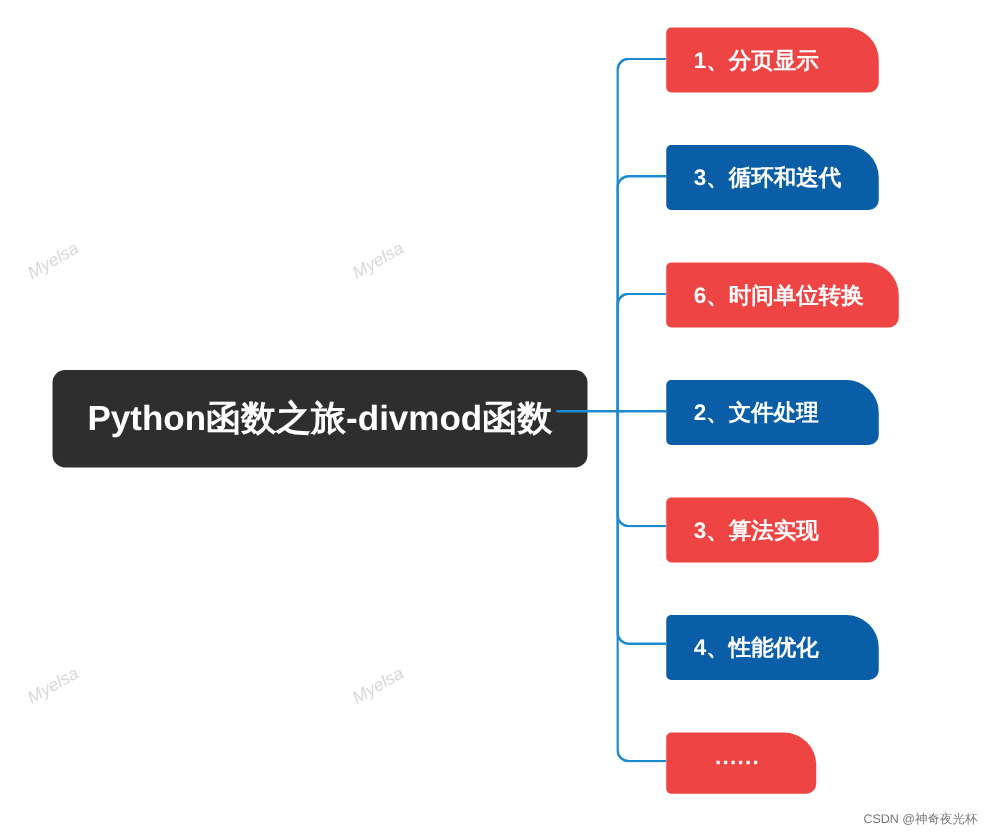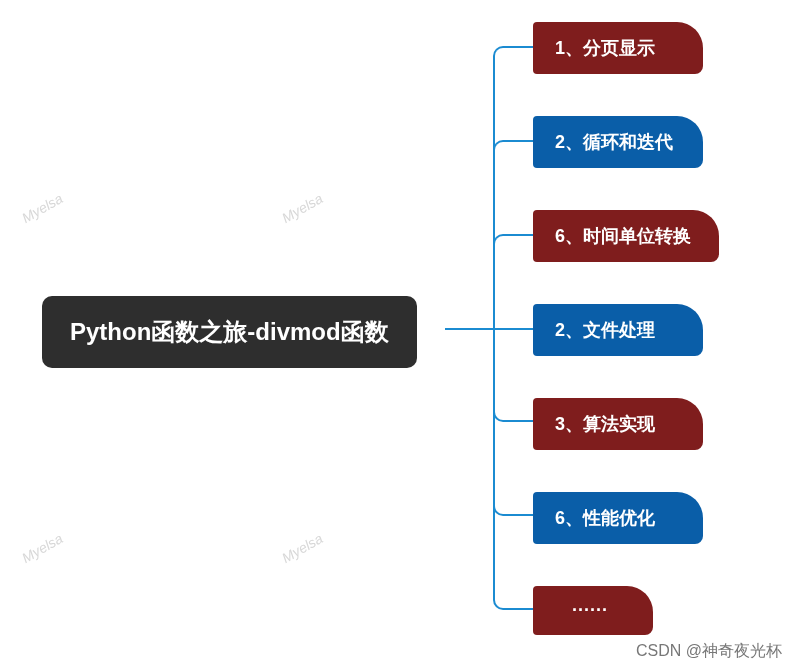--- a/index.html
+++ b/index.html
@@ -20,39 +20,39 @@
       pointer-events: none;
       user-select: none;
     }
     .root-node {
       position: absolute;
       left: 42px;
       top: 296px;
       background: #2e2e2e;
       color: #fff;
       font-weight: bold;
-      font-size: 24px;
+      font-size: 28px;
       padding: 20px 28px;
       border-radius: 10px;
       white-space: nowrap;
     }
     .child-node {
       position: absolute;
       padding: 14px 28px 14px 22px;
       font-size: 18px;
       font-weight: bold;
       color: #fff;
       border-top-right-radius: 26px;
       border-bottom-right-radius: 8px;
       border-top-left-radius: 4px;
       border-bottom-left-radius: 4px;
       white-space: nowrap;
       min-width: 170px;
     }
-    .child-node.light { background: #7f1d1d; padding-left: 22px; }
+    .child-node.light { background: #ef4444; padding-left: 22px; }
     .child-node.dark  { background: #0a5ea8; }
     .connector {
       position: absolute;
       border-left: 2px solid #1b8bd1;
       border-bottom: 2px solid #1b8bd1;
       border-bottom-left-radius: 10px;
     }
     .connector.up {
       border-bottom: none;
       border-top: 2px solid #1b8bd1;
@@ -61,21 +61,21 @@
     }
     .stem {
       position: absolute;
       height: 2px;
       background: #1b8bd1;
     }
     .attribution {
       position: absolute;
       right: 10px;
       bottom: 6px;
-      font-size: 16px;
+      font-size: 10px;
       color: #777;
       text-align: right;
     }
   </style>
 </head>
 <body>
 
 <div class="watermark" style="left:20px; top:200px;">Myelsa</div>
 <div class="watermark" style="left:280px; top:200px;">Myelsa</div>
 <div class="watermark" style="left:20px; top:540px;">Myelsa</div>
@@ -98,31 +98,31 @@
 <div class="connector" style="left:493px; top:328px; width:40px; height:94px;"></div>
 
 <div class="connector" style="left:493px; top:328px; width:40px; height:188px;"></div>
 
 <div class="connector" style="left:493px; top:328px; width:40px; height:282px;"></div>
 
 <div class="child-node light" style="left:533px; top:22px;">
   <span>1、分页显示</span>
 </div>
 <div class="child-node dark" style="left:533px; top:116px;">
-  <span>2、循环和迭代</span>
+  <span>3、循环和迭代</span>
 </div>
 <div class="child-node light" style="left:533px; top:210px;">
   <span>6、时间单位转换</span>
 </div>
 <div class="child-node dark" style="left:533px; top:304px;">
   <span>2、文件处理</span>
 </div>
 <div class="child-node light" style="left:533px; top:398px;">
   <span>3、算法实现</span>
 </div>
 <div class="child-node dark" style="left:533px; top:492px;">
-  <span>6、性能优化</span>
+  <span>4、性能优化</span>
 </div>
 <div class="child-node light" style="left:533px; top:586px; min-width:120px; text-align:center;">
   <span>······</span>
 </div>
 
 <div class="attribution">CSDN @神奇夜光杯</div>
 
 </body></html>

